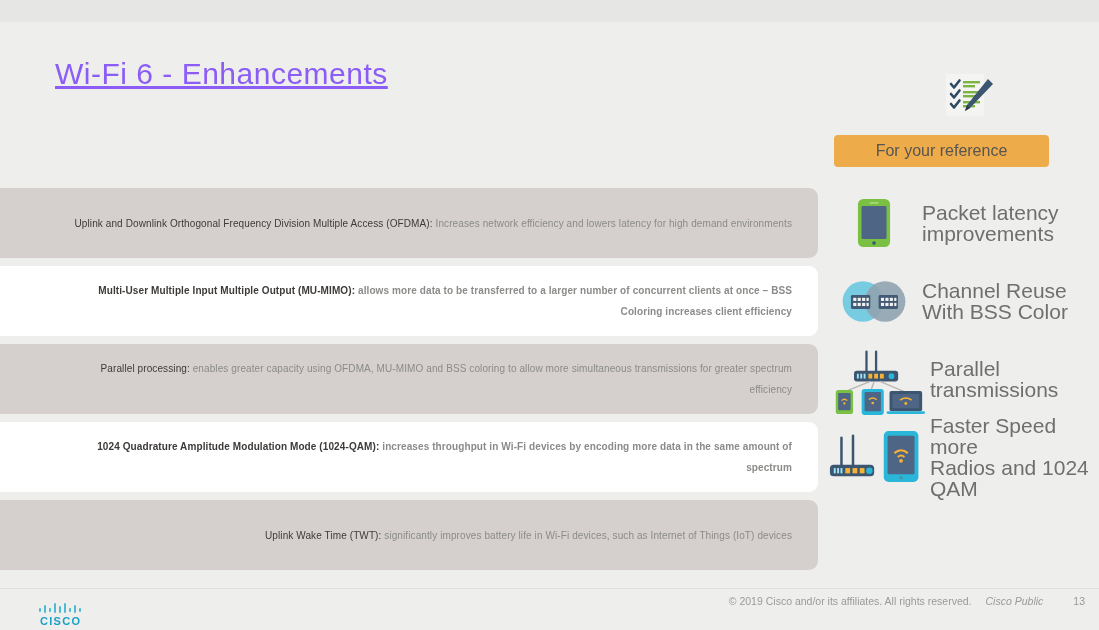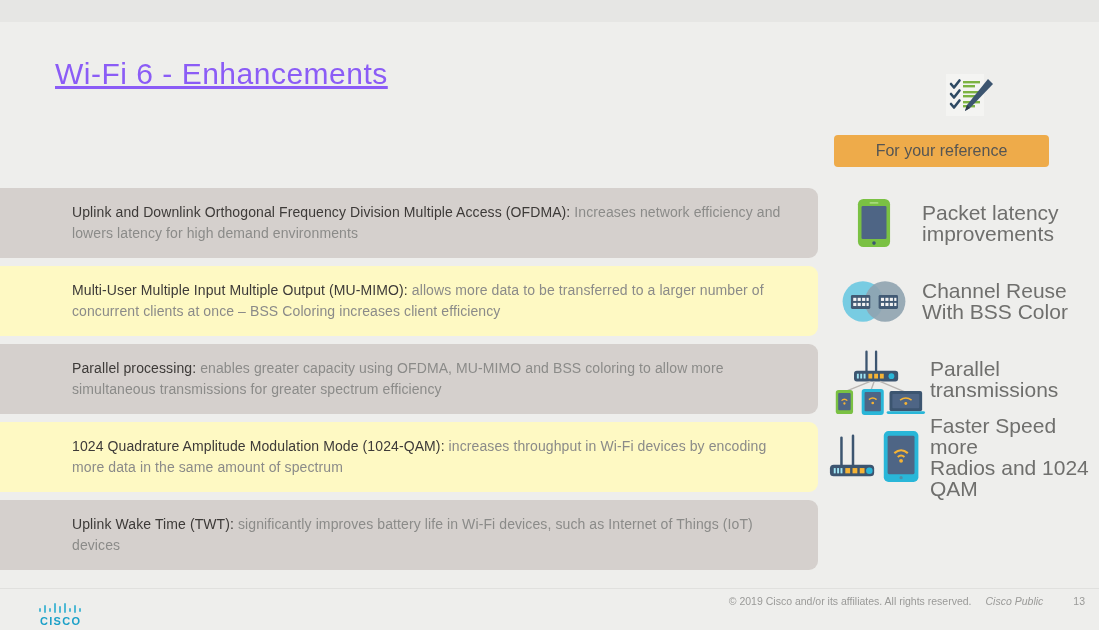--- a/index.html
+++ b/index.html
@@ -81,27 +81,28 @@
     height: 70px;
     border-top-right-radius: 9px;
     border-bottom-right-radius: 9px;
     box-sizing: border-box;
     padding: 0 26px 0 72px;
     display: flex;
     flex-direction: column;
     justify-content: center;
   }
   .row.dark .row-text  { background: #d5d0cd; }
-  .row.light .row-text { background: #fef9c3; }
+  .row.light .row-text { background: #ffffff; font-weight: bold; }
 
   .row-copy {
-    font-size: 14px;
+    font-size: 10px;
     line-height: 21px;
     color: #8b8b89;
     letter-spacing: 0.1px;
+    text-align: right;
   }
   .row-copy .lead {
     color: #3d3a38;
   }
 
   
   .row-side {
     position: absolute;
     left: 826px;
     top: 0;

